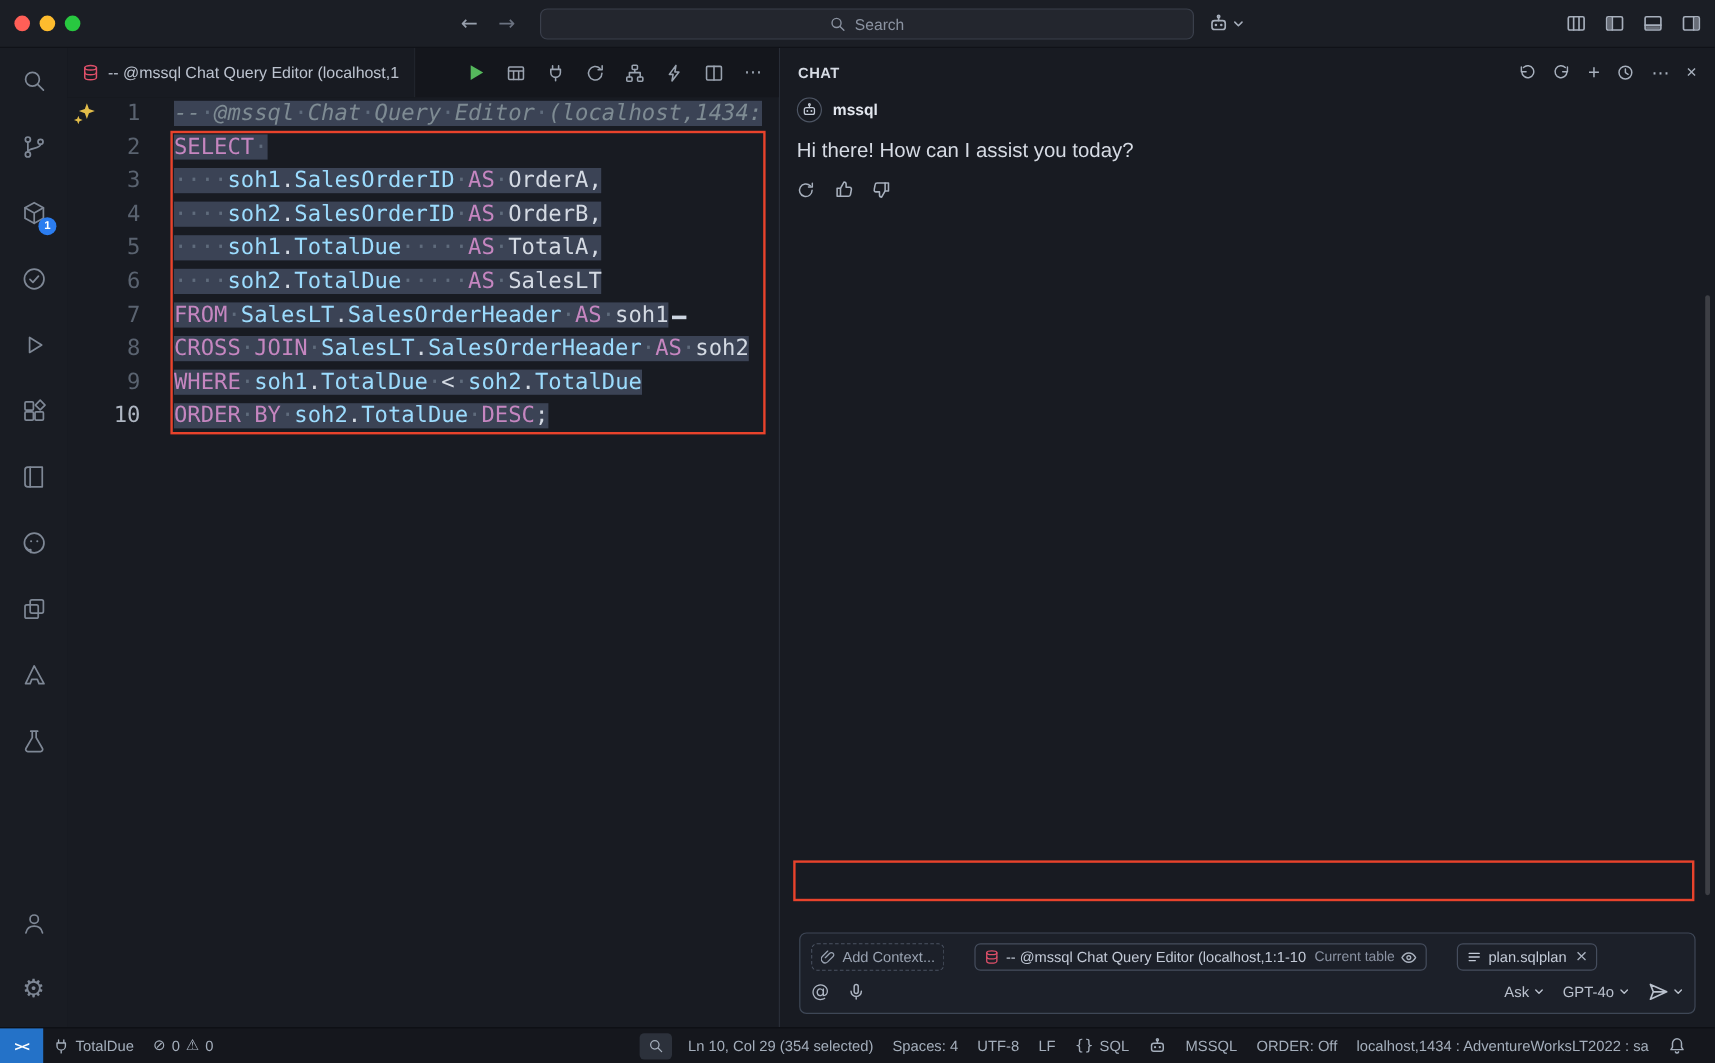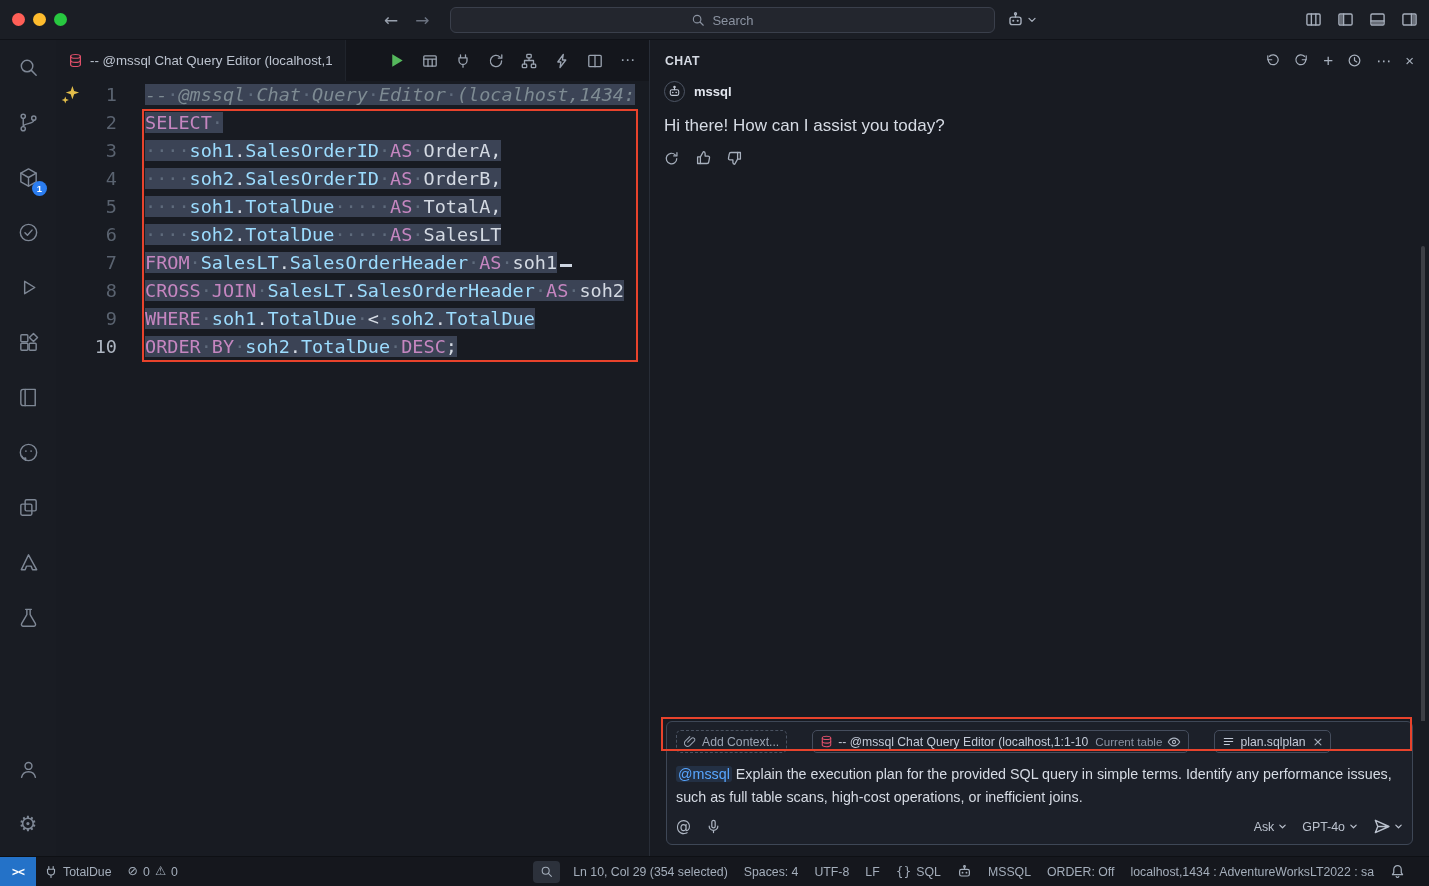--- a/index.html
+++ b/index.html
@@ -470,21 +470,20 @@
               </svg>
           </div>
           <div class="chip">
             <svg class="ic" width="13" height="13">
                 <use href="#s-filelines"></use>
               </svg>
             <span>plan.sqlplan</span>
             <span class="x glyph">×</span>
           </div>
         </div>
-        <div class="msg-input"><span class="mention">@mssql</span><span> Explain the execution plan for the provided SQL query in simple terms. Identify any performance issues, such as full table scans, high-cost operations, or inefficient joins.</span></div>
         <div class="input-toolbar">
           <span class="at glyph">@</span>
           <svg class="ic" width="15" height="15">
               <use href="#s-mic"></use>
             </svg>
           <div class="it-right">
             <div class="dd">
               <span>Ask</span>
               <svg class="ic" width="9" height="9">
                   <use href="#s-chev"></use>

